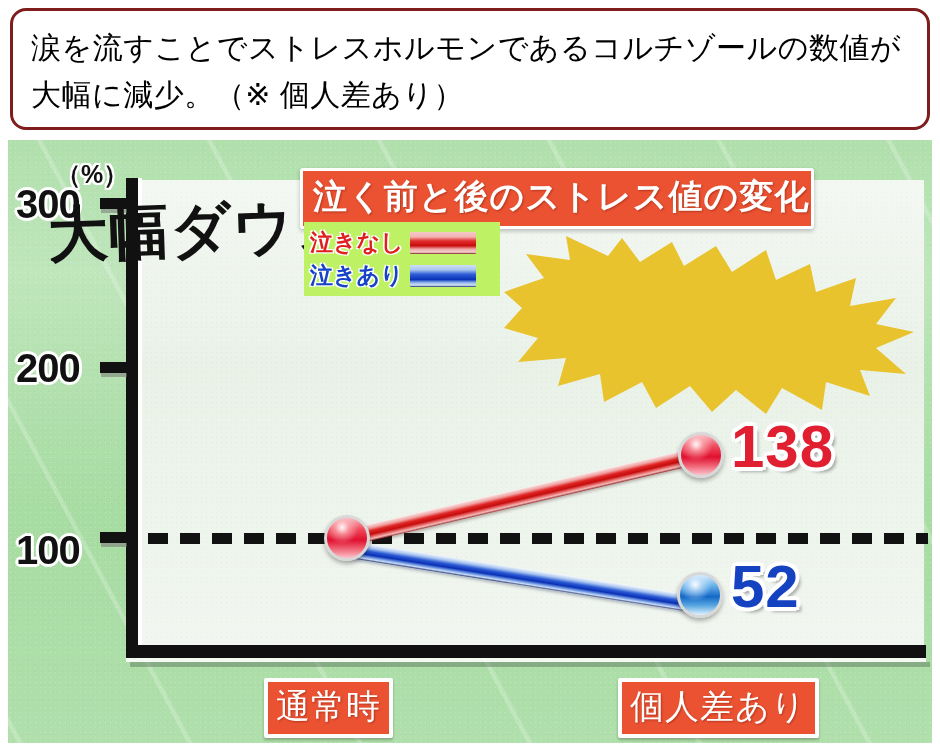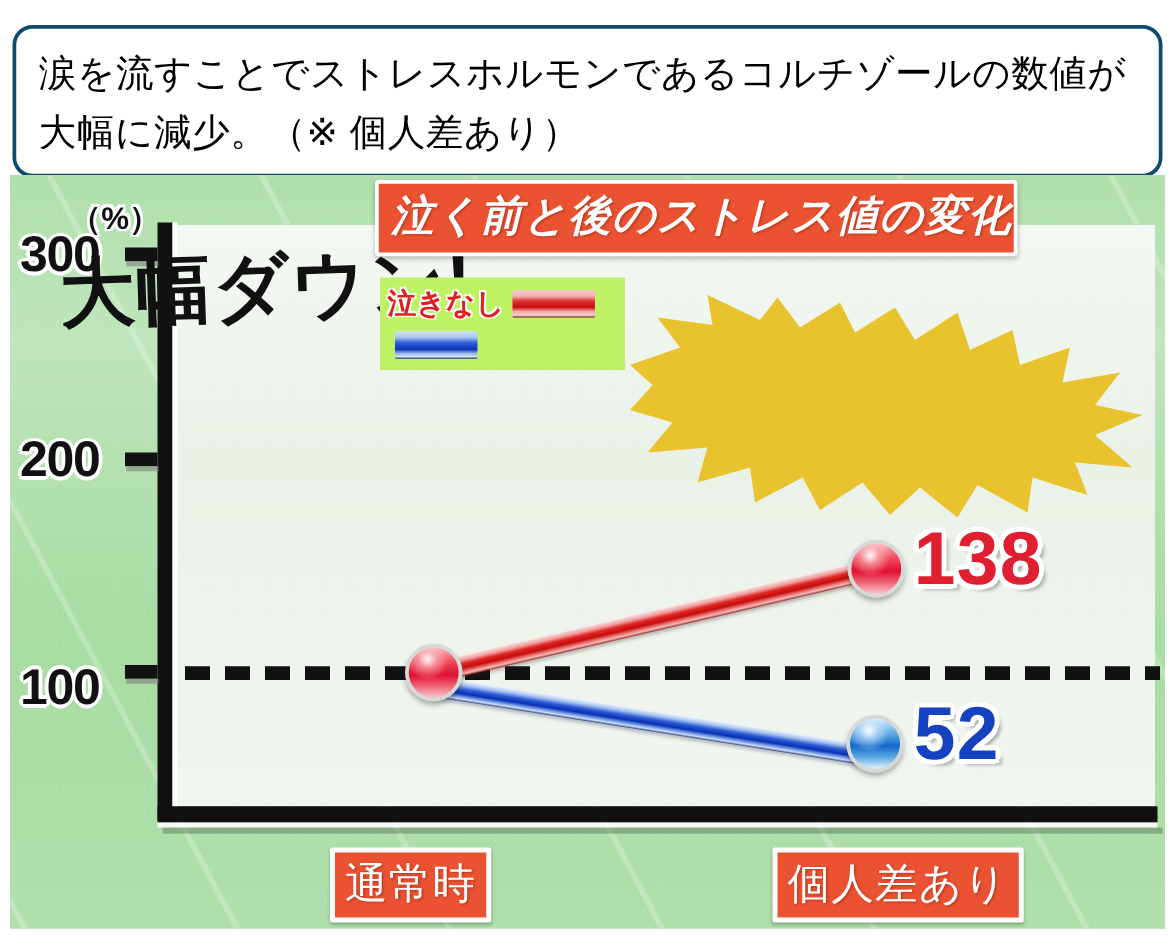--- a/index.html
+++ b/index.html
@@ -10,23 +10,22 @@
     overflow: hidden;
   }
   #root { position: relative; width: 940px; height: 751px; }
 
   
   .caption-box {
     position: absolute;
     left: 10px; top: 8px;
     width: 920px; height: 122px;
     background: #ffffff;
-    border: 3px solid #0c4a6e;
+    border: 3px solid #7f1d1d;
     border-radius: 16px;
-    margin-top: 12px;
   }
   .caption-text {
     position: absolute;
     left: 18px; top: 14px;
     width: 884px;
     font-size: 30px;
     line-height: 1.55;
     color: #000000;
     letter-spacing: 0.5px;
     white-space: pre-wrap;
@@ -160,28 +159,27 @@
     width: 780px; height: 11px;
     background: repeating-linear-gradient(90deg,
       #111111 0px, #111111 20px,
       rgba(0,0,0,0) 20px, rgba(0,0,0,0) 32px);
     z-index: 8;
   }
 
   
   .title-banner {
     position: absolute;
-    left: 292px; top: 4px;
+    left: 292px; top: 28px;
     padding: 3px 2px 6px 10px;
     background: #ea5232;
     border: 3px solid #ffffff;
     border-radius: 3px;
     box-shadow: 0 2px 4px rgba(0,0,0,0.25);
     z-index: 12;
-    font-style: italic;
   }
   .title-banner .t {
     font-size: 34px; font-weight: bold;
     color: #ffffff;
     letter-spacing: 1px;
     text-shadow: 1px 1px 2px rgba(120,20,0,0.45);
     white-space: nowrap;
   }
 
   
@@ -387,20 +385,21 @@
     <div class="title-banner">
       <div class="t">泣く前と後のストレス値の変化</div>
     </div>
 
     <div class="legend-box">
       <div class="legend-row">
         <span class="legend-label red">泣きなし</span>
         <span class="legend-swatch red"></span>
       </div>
       <div class="legend-row">
+        <span class="legend-label blue">泣きあり</span>
         <span class="legend-swatch blue"></span>
       </div>
     </div>
 
     <div class="x-label" style="left:256px; top:538px;">
       <div class="t">通常時</div>
     </div>
     <div class="x-label" style="left:610px; top:538px;">
       <div class="t">個人差あり</div>
     </div>

